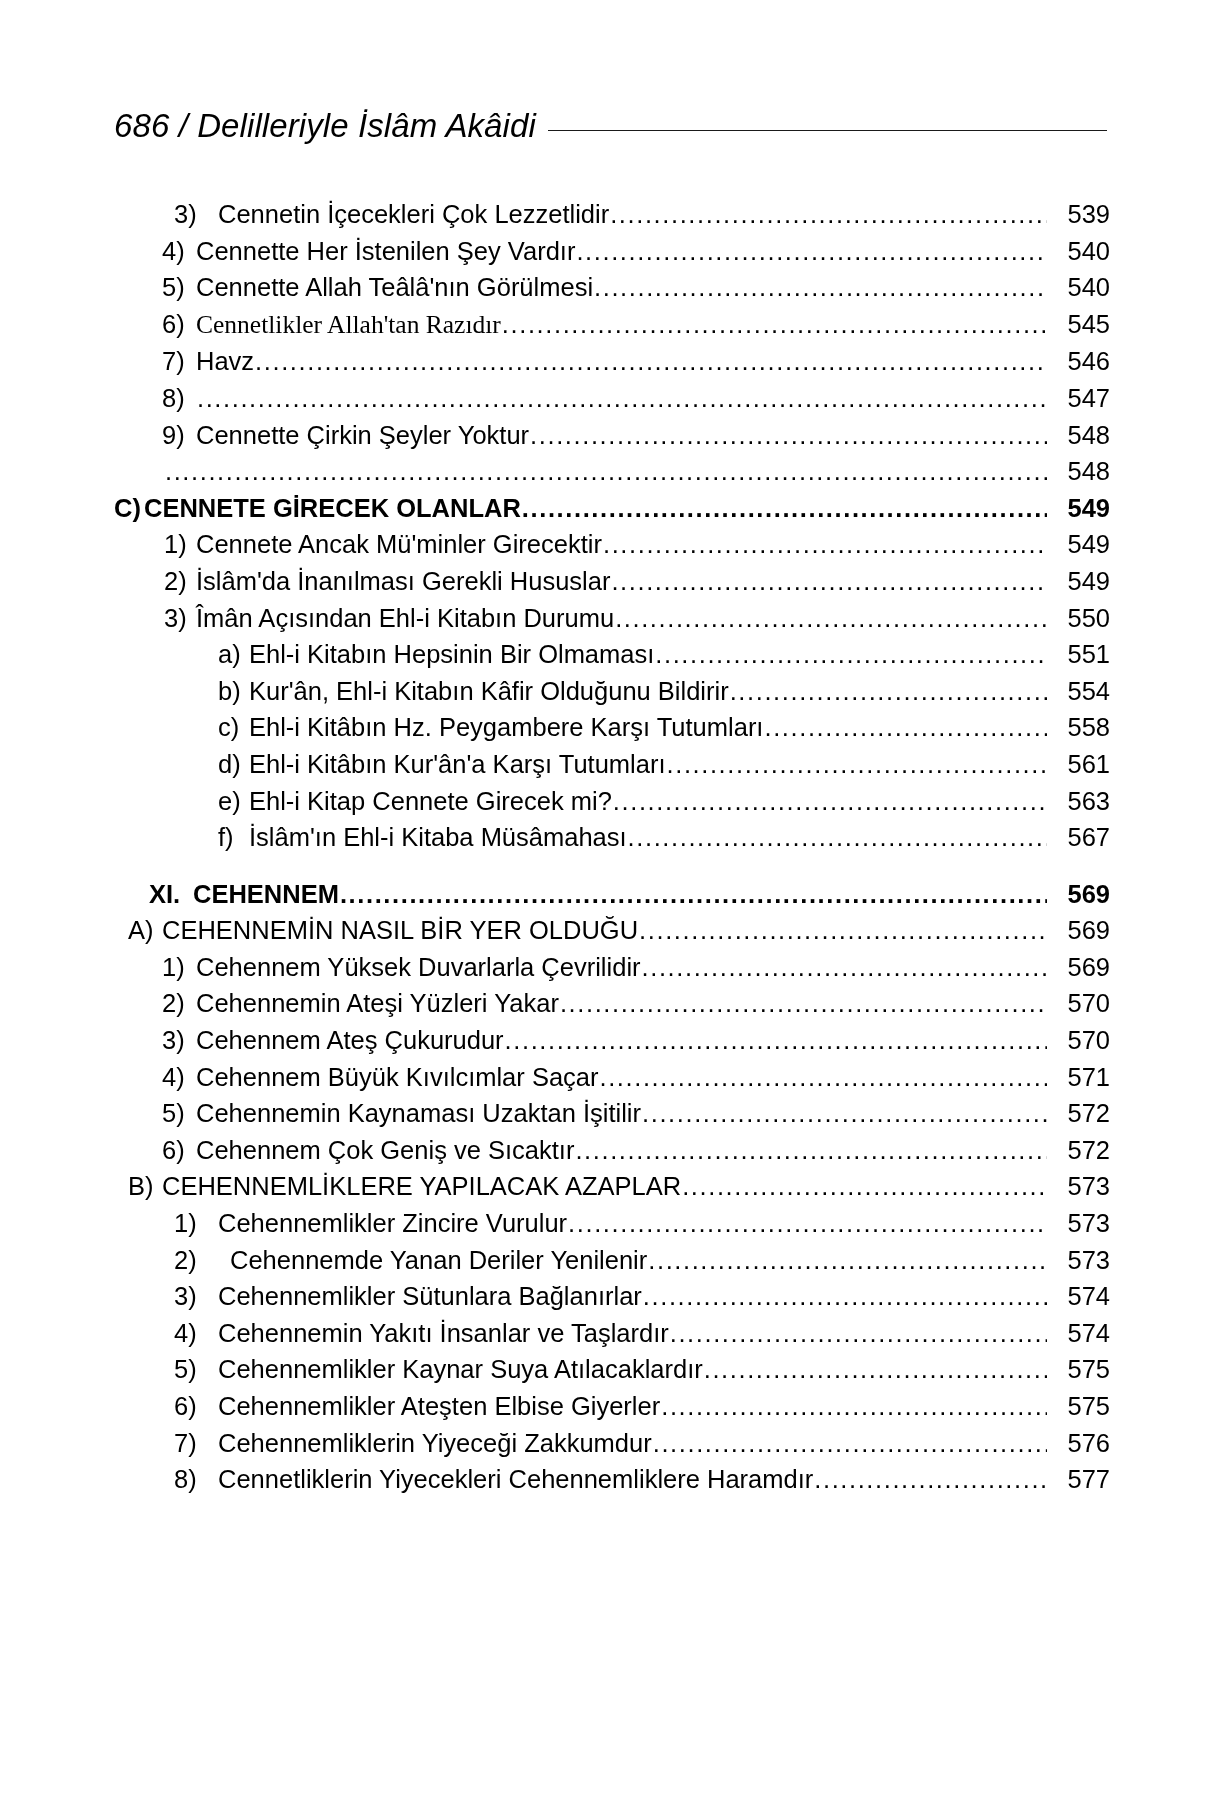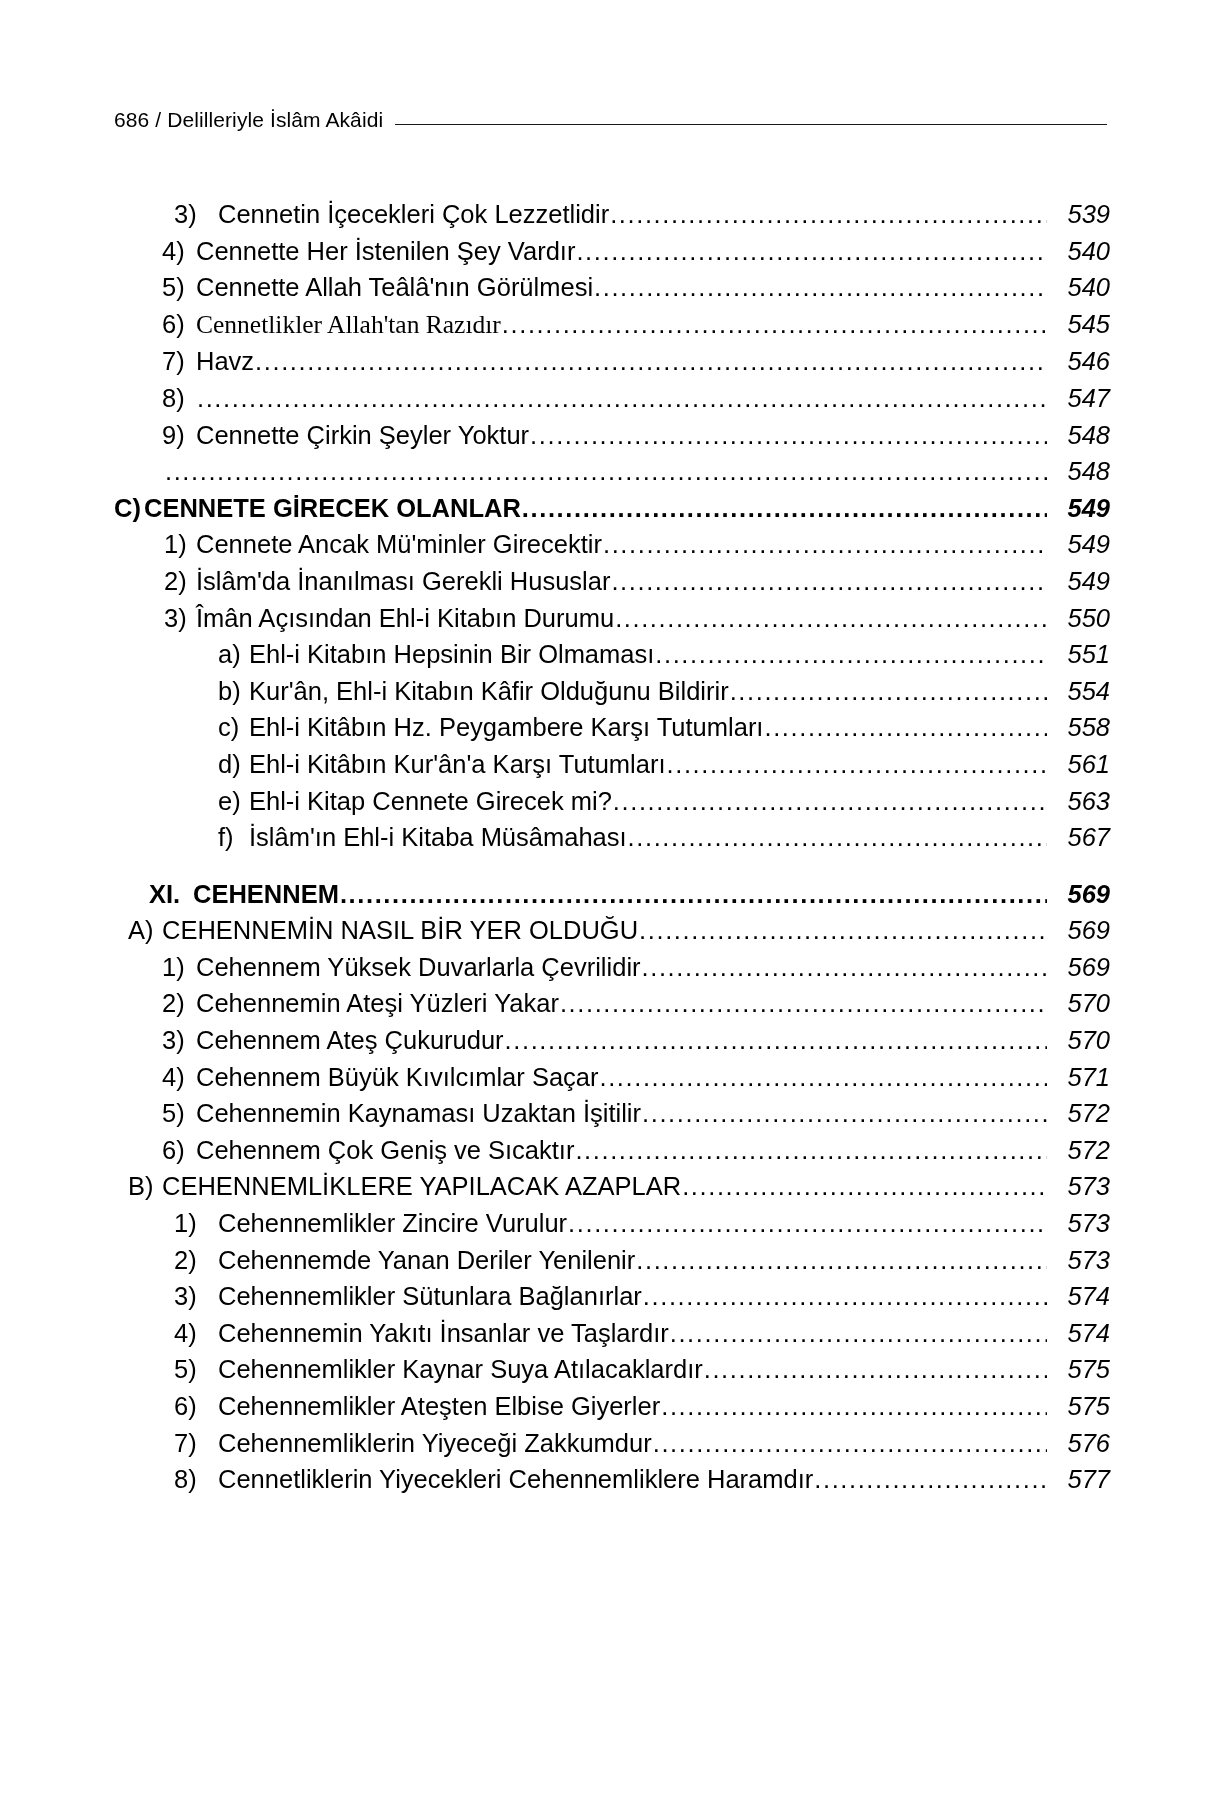--- a/index.html
+++ b/index.html
@@ -28,21 +28,22 @@
   .page-header {
     position: absolute;
     top: 108px;
     left: 114px;
     right: 114px;
     display: flex;
     align-items: center;
     gap: 0px;
   }
   .page-header .folio-text {
-    font-size: 21px;
+    font-style: italic;
+    font-size: 33px;
     line-height: 1.1;
     white-space: nowrap;
     letter-spacing: 0.1px;
   }
   .page-header .header-rule {
     flex: 1 1 auto;
     height: 0;
     border-top: 1.6px solid #1a1a1a;
     margin-left: 12px;
     margin-top: 9px;
@@ -96,21 +97,20 @@
     line-height: 1em;
     color: #000;
     white-space: nowrap;
   }
 
   .toc-page {
     flex: 0 0 auto;
     text-align: right;
     min-width: 60px;
     padding-left: 2px;
-    font-style: italic;
   }
 
   
   .lvl-chapter      { padding-left: 14px;  font-weight: bold; }
   .lvl-section-bold { padding-left: 0px;   font-weight: bold; }
   .lvl-section      { padding-left: 14px;  font-weight: normal; }
   .lvl-item         { padding-left: 50px;  }
   .lvl-item-b       { padding-left: 48px;  }
   .lvl-item-c       { padding-left: 60px;  }
   .lvl-sub          { padding-left: 104px; }
@@ -351,21 +351,21 @@
         <span class="toc-label">
           <span class="toc-num">1)</span>
           <span class="toc-title" style="padding-left: 0px;">Cehennemlikler Zincire Vurulur</span>
         </span>
         <span class="toc-leader"></span>
         <span class="toc-page">573</span>
       </div>
       <div class="toc-row lvl-item-c">
         <span class="toc-label">
           <span class="toc-num">2)</span>
-          <span class="toc-title" style="padding-left: 0px;">Cehennemde Yanan Deriler Yenilenir</span>
+          <span class="toc-title" style="padding-left: 0px; margin-left: 12px;">Cehennemde Yanan Deriler Yenilenir</span>
         </span>
         <span class="toc-leader"></span>
         <span class="toc-page">573</span>
       </div>
       <div class="toc-row lvl-item-c">
         <span class="toc-label">
           <span class="toc-num">3)</span>
           <span class="toc-title" style="padding-left: 0px;">Cehennemlikler Sütunlara Bağlanırlar</span>
         </span>
         <span class="toc-leader"></span>

